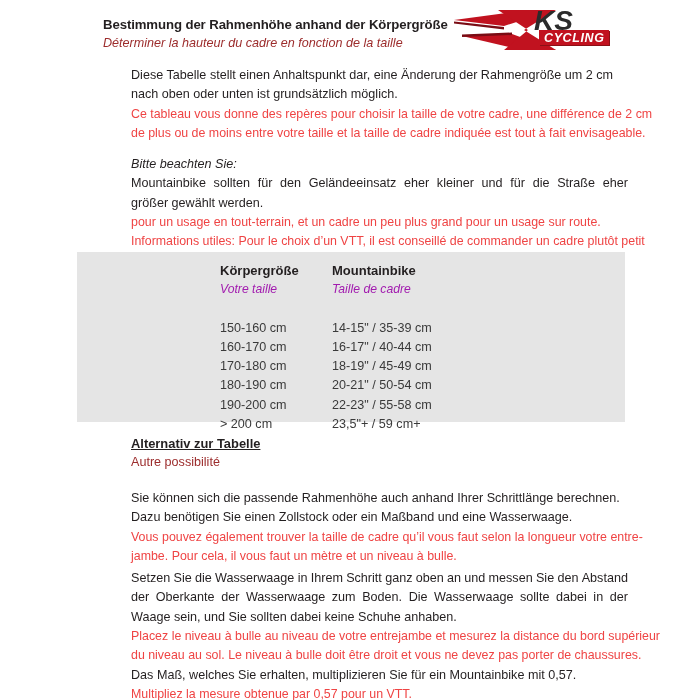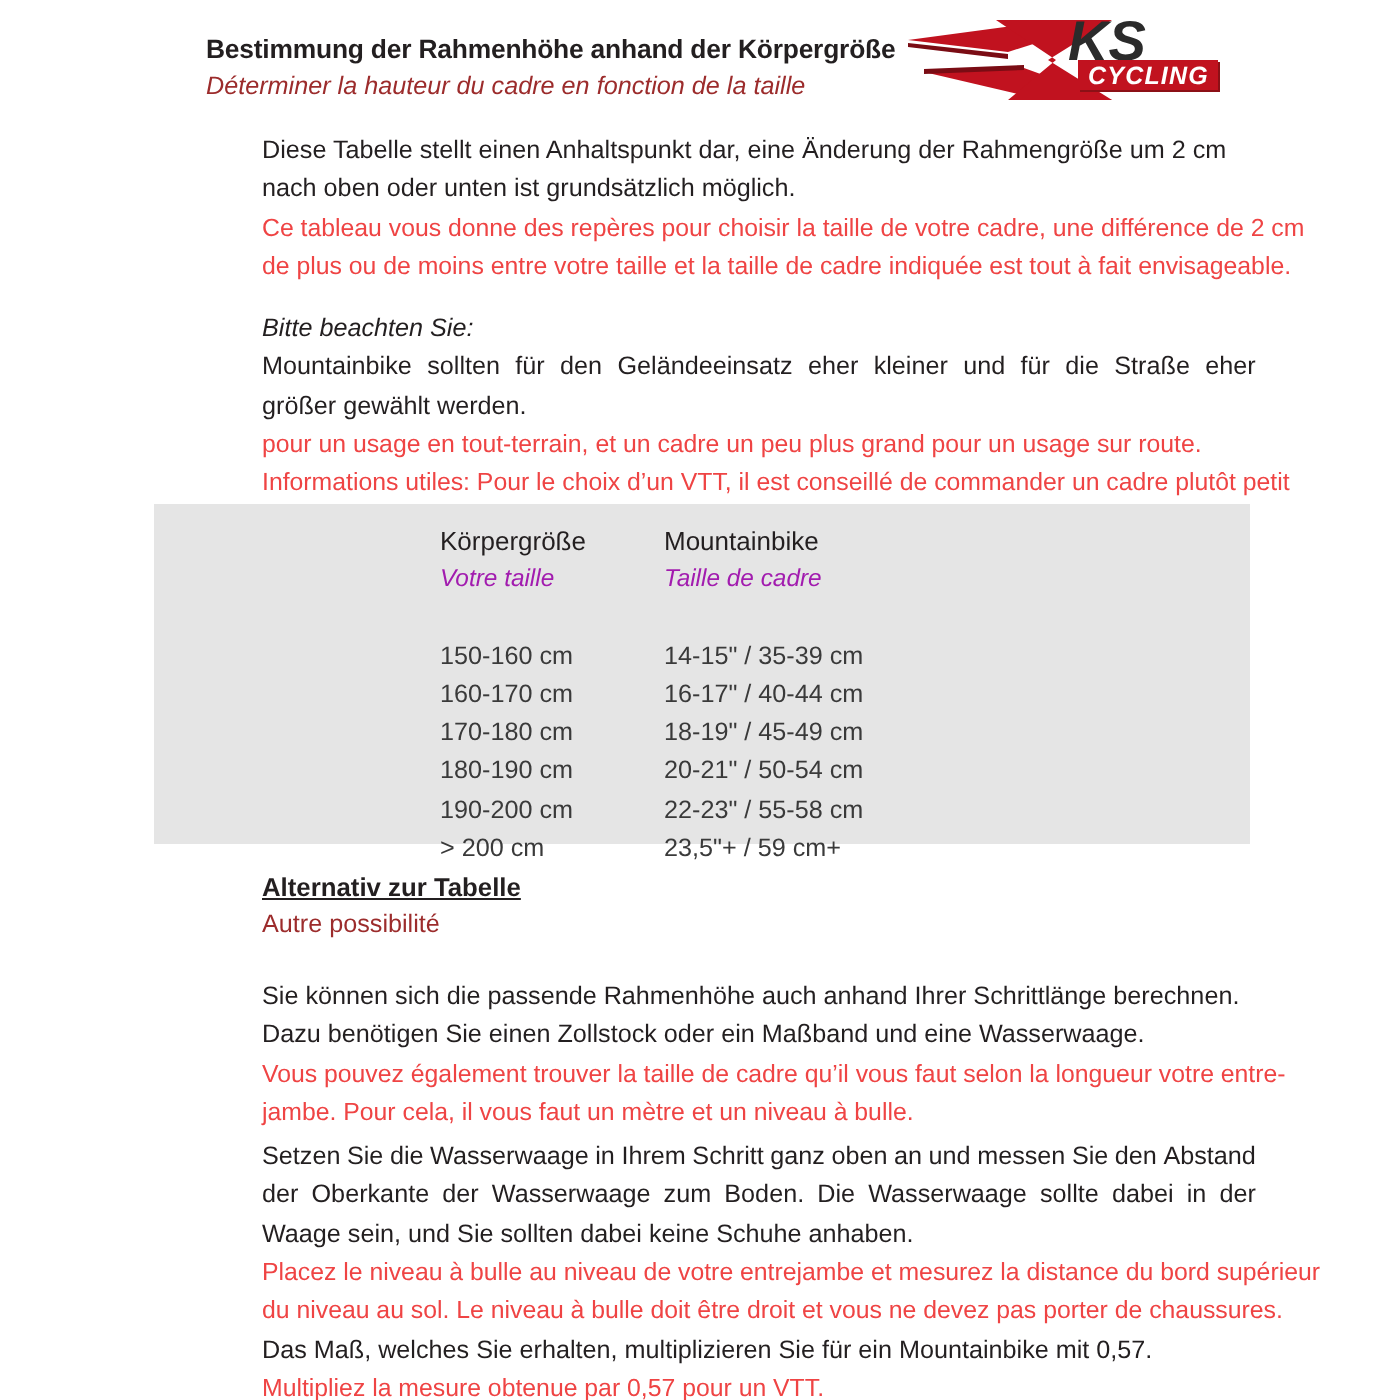--- a/index.html
+++ b/index.html
@@ -97,21 +97,21 @@
     top: 9px;
   }
   .tbl-row {
     display: flex;
     line-height: 19.3px;
   }
   .c1 { width: 112px; }
   .c2 { width: 200px; }
   .th {
     font-size: 13px;
-    font-weight: normal;
+    font-weight: bold;
     color: #231f20;
     white-space: nowrap;
   }
   .tsub {
     font-size: 12.2px;
     font-style: italic;
     color: #a21caf;
     white-space: nowrap;
   }
   .td {

